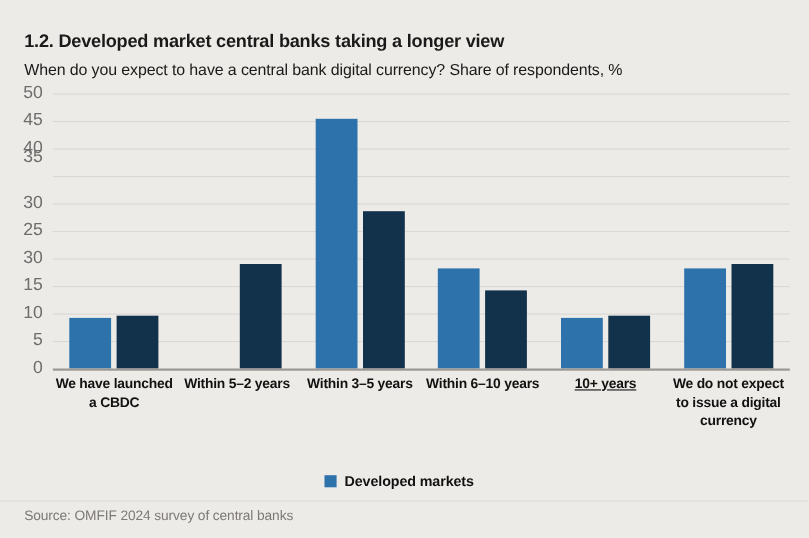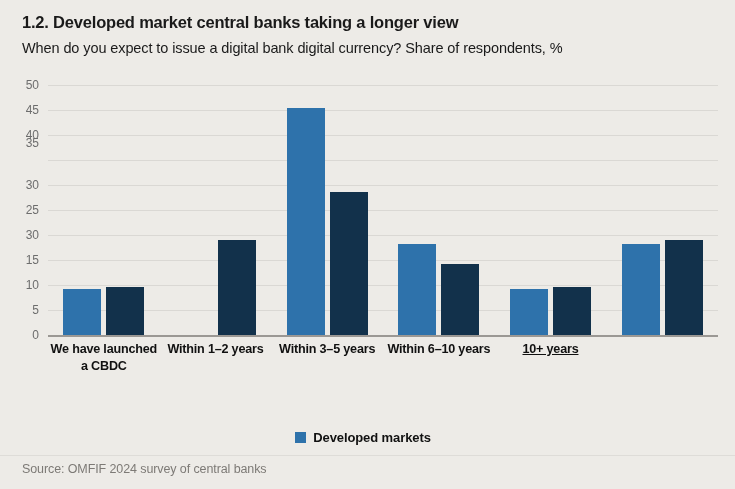--- a/index.html
+++ b/index.html
@@ -17,21 +17,21 @@
   #figure {
     position: absolute;
     inset: 0;
     box-sizing: border-box;
   }
 
   
   #header {
     position: absolute;
     left: 22px;
-    top: 12px;
+    top: 28px;
     right: 12px;
   }
   #chart-title {
     font-size: 16.5px;
     font-weight: bold;
     color: #1a1a1a;
     letter-spacing: -0.2px;
     white-space: nowrap;
     line-height: 1.25;
   }
@@ -65,21 +65,21 @@
     left: 0;
     width: 100%;
     height: 1px;
     background: #dad8d4;
   }
   .ytick-label {
     position: absolute;
     right: 100%;
     margin-right: 9px;
     transform: translateY(-50%);
-    font-size: 12px;
+    font-size: 16px;
     color: #6d6d6d;
     white-space: nowrap;
   }
   #axis-baseline {
     position: absolute;
     left: 48px;
     top: 335px;
     width: 670px;
     height: 2px;
     background: #9b9894;
@@ -179,21 +179,21 @@
     white-space: nowrap;
   }
 </style>
 </head>
 <body>
 
 <div id="figure">
 
   <div id="header">
     <div id="chart-title">1.2. Developed market central banks taking a longer view</div>
-    <div id="chart-subtitle">When do you expect to issue a digital bank digital currency? Share of respondents, %</div>
+    <div id="chart-subtitle">When do you expect to have a central bank digital currency? Share of respondents, %</div>
   </div>
 
   <div id="plot-wrap">
     <div id="plot-area">
         <div class="gridline" style="top: 250px; background: transparent;"></div>
         <div class="ytick-label" style="top: 250px;">0</div>
         <div class="gridline" style="top: 225px;"></div>
         <div class="ytick-label" style="top: 225px;">5</div>
         <div class="gridline" style="top: 200px;"></div>
         <div class="ytick-label" style="top: 200px;">10</div>
@@ -236,24 +236,25 @@
           <div class="bar emerging" style="height: 48.5px; background: rgb(18, 49, 75);"></div>
         </div>
         <div class="group" style="left: 558.333px; width: 111.667px;">
           <div class="bar developed" style="height: 91px; background: rgb(46, 114, 171);"></div>
           <div class="bar emerging" style="height: 95px; background: rgb(18, 49, 75);"></div>
         </div>
       </div>
     <div id="axis-baseline"></div>
     <div id="xlabels">
         <div class="xlabel" style="left: 0px; width: 111.667px;">We have launched a CBDC</div>
-        <div class="xlabel" style="left: 111.667px; width: 111.667px;">Within 1–2 years</div>
+        <div class="xlabel" style="left: 111.667px; width: 111.667px;">Within 5–2 years</div>
         <div class="xlabel" style="left: 223.333px; width: 111.667px;">Within 3–5 years</div>
         <div class="xlabel" style="left: 335px; width: 111.667px;">Within 6–10 years</div>
         <div class="xlabel" style="left: 446.667px; width: 111.667px; text-decoration: underline;">10+ years</div>
+        <div class="xlabel" style="left: 558.333px; width: 111.667px;">We do not expect to issue a digital currency</div>
       </div>
   </div>
 
   <div id="legend">
       <div class="legend-item">
         <span class="legend-swatch" style="background: rgb(46, 114, 171);"></span>
         <span class="legend-label">Developed markets</span>
       </div>
     </div>
 

